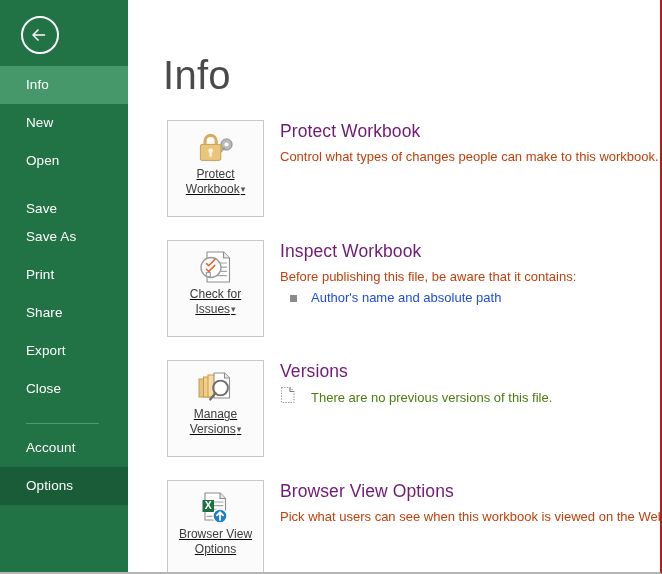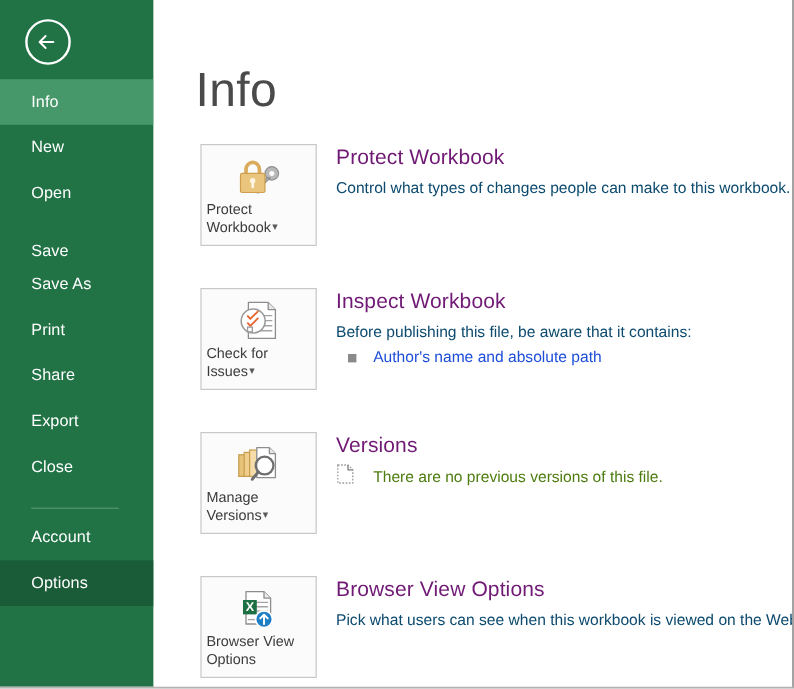--- a/index.html
+++ b/index.html
@@ -12,21 +12,21 @@
     overflow: hidden;
     font-family: "Liberation Sans", sans-serif;
     background: #ffffff;
   }
   #app {
     position: relative;
     width: 662px;
     height: 574px;
     background: #ffffff;
     box-sizing: border-box;
-    border-right: 2px solid #a3a3a3;
+    border-right: 2px solid #b91c1c;
     border-bottom: 2px solid #b5b5b5;
     overflow: hidden;
   }
 
   
   #sidebar {
     position: absolute;
     left: 0; top: 0;
     width: 128px;
     height: 574px;
@@ -94,25 +94,27 @@
   .section {
     position: absolute;
     left: 0;
     width: 532px;
   }
   .big-button {
     position: absolute;
     left: 39px;
     top: 0;
     width: 97px;
-    height: 85px;
+    height: 97px;
     border: 1px solid #c8c8c8;
     background: #fbfbfb;
     box-sizing: border-box;
     cursor: pointer;
+    text-align: center;
+    text-decoration: underline;
   }
   .bb-icon {
     margin-top: 9px;
     height: 34px;
     display: flex;
     align-items: center;
     justify-content: center;
   }
   .bb-label {
     margin-top: 3px;
@@ -137,21 +139,21 @@
   .sec-heading {
     font-size: 17.5px;
     font-weight: 400;
     color: #701a75;
     line-height: 22px;
     letter-spacing: .1px;
     white-space: nowrap;
   }
   .sec-desc {
     font-size: 13px;
-    color: #0c4a6e;
+    color: #c2410c;
     line-height: 19px;
     margin-top: 5px;
     white-space: nowrap;
   }
   .bullets {
     margin: 2px 0 0 0;
     padding: 0;
     list-style: none;
   }
   .bullets li {

